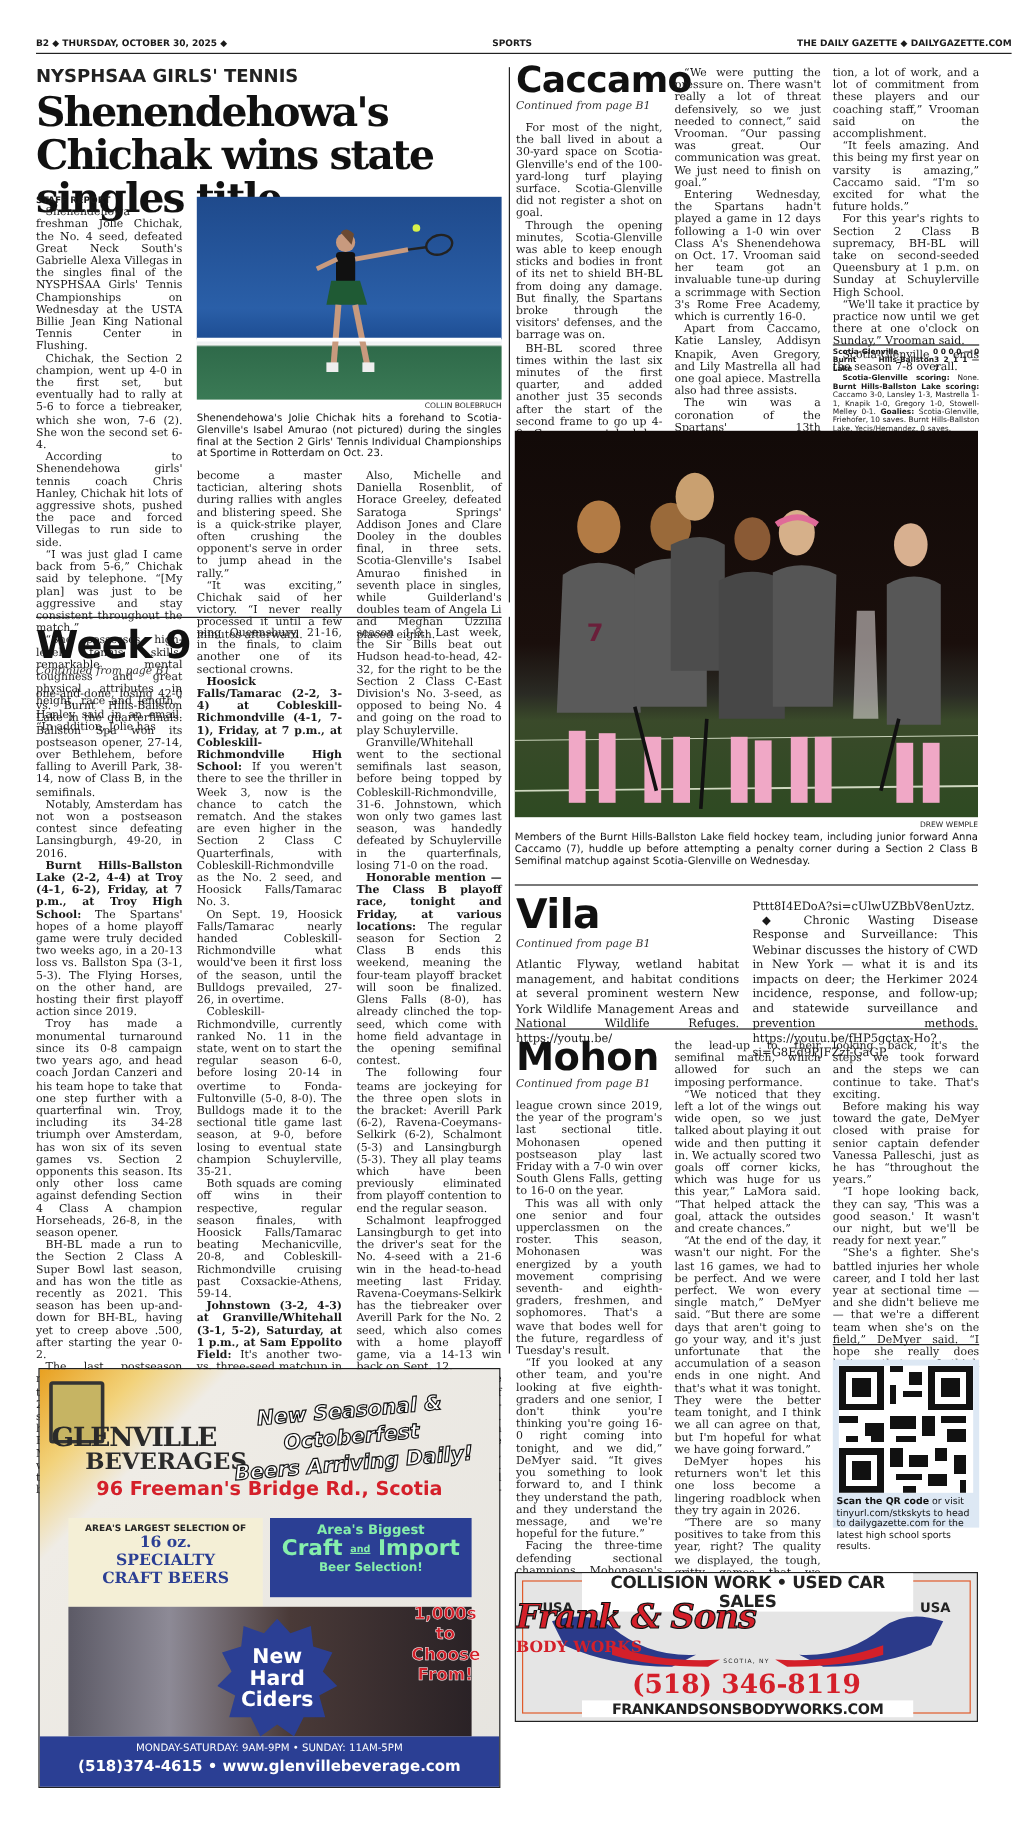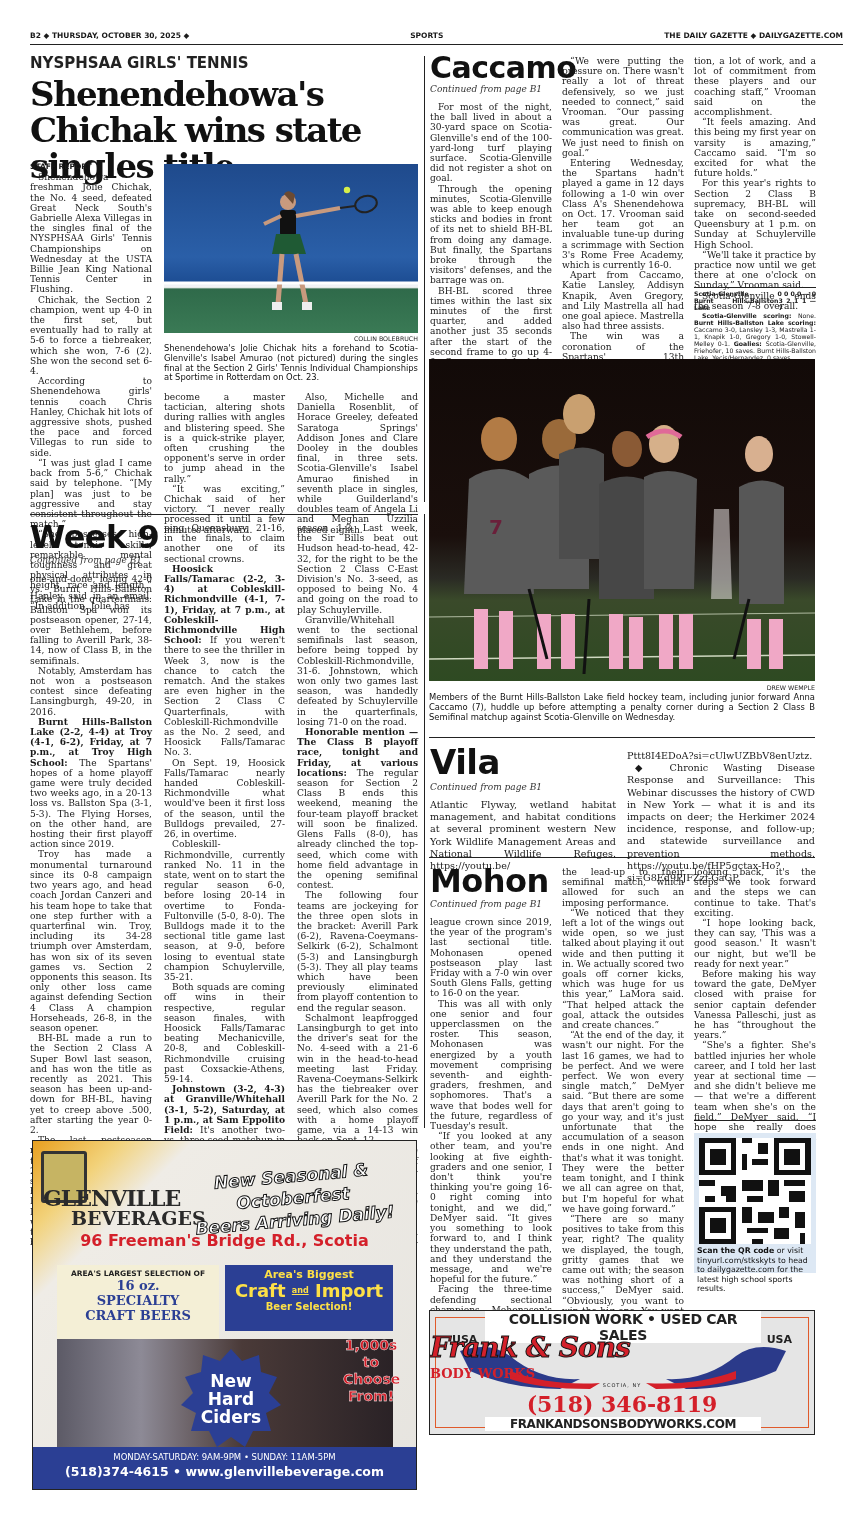--- a/index.html
+++ b/index.html
@@ -168,26 +168,27 @@
 <div class="abs col" style="left:430px;top:917px;width:122px">
   <p class="noind">league crown since 2019, the year of the program's last sectional title. Mohonasen opened postseason play last Friday with a 7-0 win over South Glens Falls, getting to 16-0 on the year.</p>
   <p>This was all with only one senior and four upperclassmen on the roster. This season, Mohonasen was energized by a youth movement comprising seventh- and eighth-graders, freshmen, and sophomores. That's a wave that bodes well for the future, regardless of Tuesday's result.</p>
   <p>“If you looked at any other team, and you're looking at five eighth-graders and one senior, I don't think you're thinking you're going 16-0 right coming into tonight, and we did,” DeMyer said. “It gives you something to look forward to, and I think they understand the path, and they understand the message, and we're hopeful for the future.”</p>
   <p>Facing the three-time defending sectional champions, Mohonasen's fatal flaw was quickly brought to the surface. While the No. 7-ranked team in the state had yet to allow more than two goals in any game thus far, Columbia head coach Scott LaMora saw something in</p>
 </div>
 <div class="abs col" style="left:562px;top:867px;width:122px">
   <p class="noind">the lead-up to their semifinal match, which allowed for such an imposing performance.</p>
   <p>“We noticed that they left a lot of the wings out wide open, so we just talked about playing it out wide and then putting it in. We actually scored two goals off corner kicks, which was huge for us this year,” LaMora said. “That helped attack the goal, attack the outsides and create chances.”</p>
   <p>“At the end of the day, it wasn't our night. For the last 16 games, we had to be perfect. And we were perfect. We won every single match,” DeMyer said. “But there are some days that aren't going to go your way, and it's just unfortunate that the accumulation of a season ends in one night. And that's what it was tonight. They were the better team tonight, and I think we all can agree on that, but I'm hopeful for what we have going forward.”</p>
+  <p>DeMyer hopes his returners won't let this one loss become a lingering roadblock when they try again in 2026.</p>
   <p>“There are so many positives to take from this year, right? The quality we displayed, the tough, gritty games that we came out with; the season was nothing short of a success,” DeMyer said. “Obviously, you want to win the big one. You want to get yourself to the final and have a chance at it, but</p>
 </div>
 <div class="abs col" style="left:694px;top:867px;width:122px">
   <p class="noind">looking back, it's the steps we took forward and the steps we can continue to take. That's exciting.</p>
+  <p>Before making his way toward the gate, DeMyer closed with praise for senior captain defender Vanessa Palleschi, just as he has “throughout the years.”</p>
   <p>“I hope looking back, they can say, 'This was a good season.' It wasn't our night, but we'll be ready for next year.”</p>
-  <p>Before making his way toward the gate, DeMyer closed with praise for senior captain defender Vanessa Palleschi, just as he has “throughout the years.”</p>
   <p>“She's a fighter. She's battled injuries her whole career, and I told her last year at sectional time — and she didn't believe me — that we're a different team when she's on the field,” DeMyer said. “I hope she really does believe that. … I think that torch will be passed down very well.”</p>
 </div>
 
 <div class="abs rule" style="left:694px;top:1120px;width:122px"></div>
 <div class="abs" style="left:694px;top:1133px;width:122px;height:140px;background:#dde8f4">
   <div style="width:112px;height:106px;margin:5px auto 0;background:#fff;position:relative">
     <svg width="112" height="106" viewBox="0 0 21 20" shape-rendering="crispEdges">
       <rect x="0" y="0" width="7" height="7" fill="#111"></rect>
         <rect x="1" y="1" width="5" height="5" fill="#fff"></rect>
         <rect x="2" y="2" width="3" height="3" fill="#111"></rect>
@@ -267,21 +268,21 @@
     <div>New Seasonal &amp; Octoberfest</div>
     <div>Beers Arriving Daily!</div>
   </div>
   <div style="position:absolute;left:0;top:90px;width:100%;text-align:center;font-size:16px;font-weight:bold;color:#d4202a">96 Freeman's Bridge Rd., Scotia</div>
   <div style="position:absolute;left:24px;top:124px;width:162px;height:74px;background:#f4efd6;text-align:center">
     <div style="font-size:7.5px;font-weight:bold;color:#222;margin-top:4px">AREA'S LARGEST SELECTION OF</div>
     <div style="font-family:'DejaVu Serif',serif;font-size:13px;font-weight:bold;color:#2b3f94;line-height:15px">16 oz.</div>
     <div style="font-family:'DejaVu Serif',serif;font-size:13px;font-weight:bold;color:#2b3f94;line-height:15px">SPECIALTY</div>
     <div style="font-family:'DejaVu Serif',serif;font-size:13px;font-weight:bold;color:#2b3f94;line-height:15px">CRAFT BEERS</div>
   </div>
-  <div style="position:absolute;left:192px;top:124px;width:168px;height:66px;background:#2b3f94;color:#fde047;text-align:center">
+  <div style="position:absolute;left:192px;top:124px;width:168px;height:66px;background:#2b3f94;color:#86efac;text-align:center">
     <div style="font-size:11px;font-weight:bold;margin-top:3px">Area's Biggest</div>
     <div style="font-size:18px;font-weight:bold;line-height:20px"><span>Craft</span> <span style="font-size:8px;text-decoration:underline;vertical-align:top">and</span> <span>Import</span></div>
     <div style="font-size:10px;font-weight:bold">Beer Selection!</div>
   </div>
   <div style="position:absolute;left:24px;top:198px;width:336px;height:108px;background:linear-gradient(90deg,#5c5a66 0%,#8d8a96 25%,#4a3a38 55%,#2a2226 100%)"></div>
   <div style="position:absolute;left:148px;top:208px;width:100px;height:100px;background:#2b3f94;clip-path:polygon(50% 0%,61% 12%,78% 6%,80% 23%,96% 28%,88% 44%,100% 56%,85% 64%,90% 82%,72% 82%,64% 98%,50% 88%,36% 98%,28% 82%,10% 82%,15% 64%,0% 56%,12% 44%,4% 28%,20% 23%,22% 6%,39% 12%);display:flex;flex-direction:column;justify-content:center;align-items:center;color:#fff;font-weight:bold;font-size:17px;line-height:18px">
     <span>New</span>
     <span>Hard</span>
     <span>Ciders</span>
   </div>

